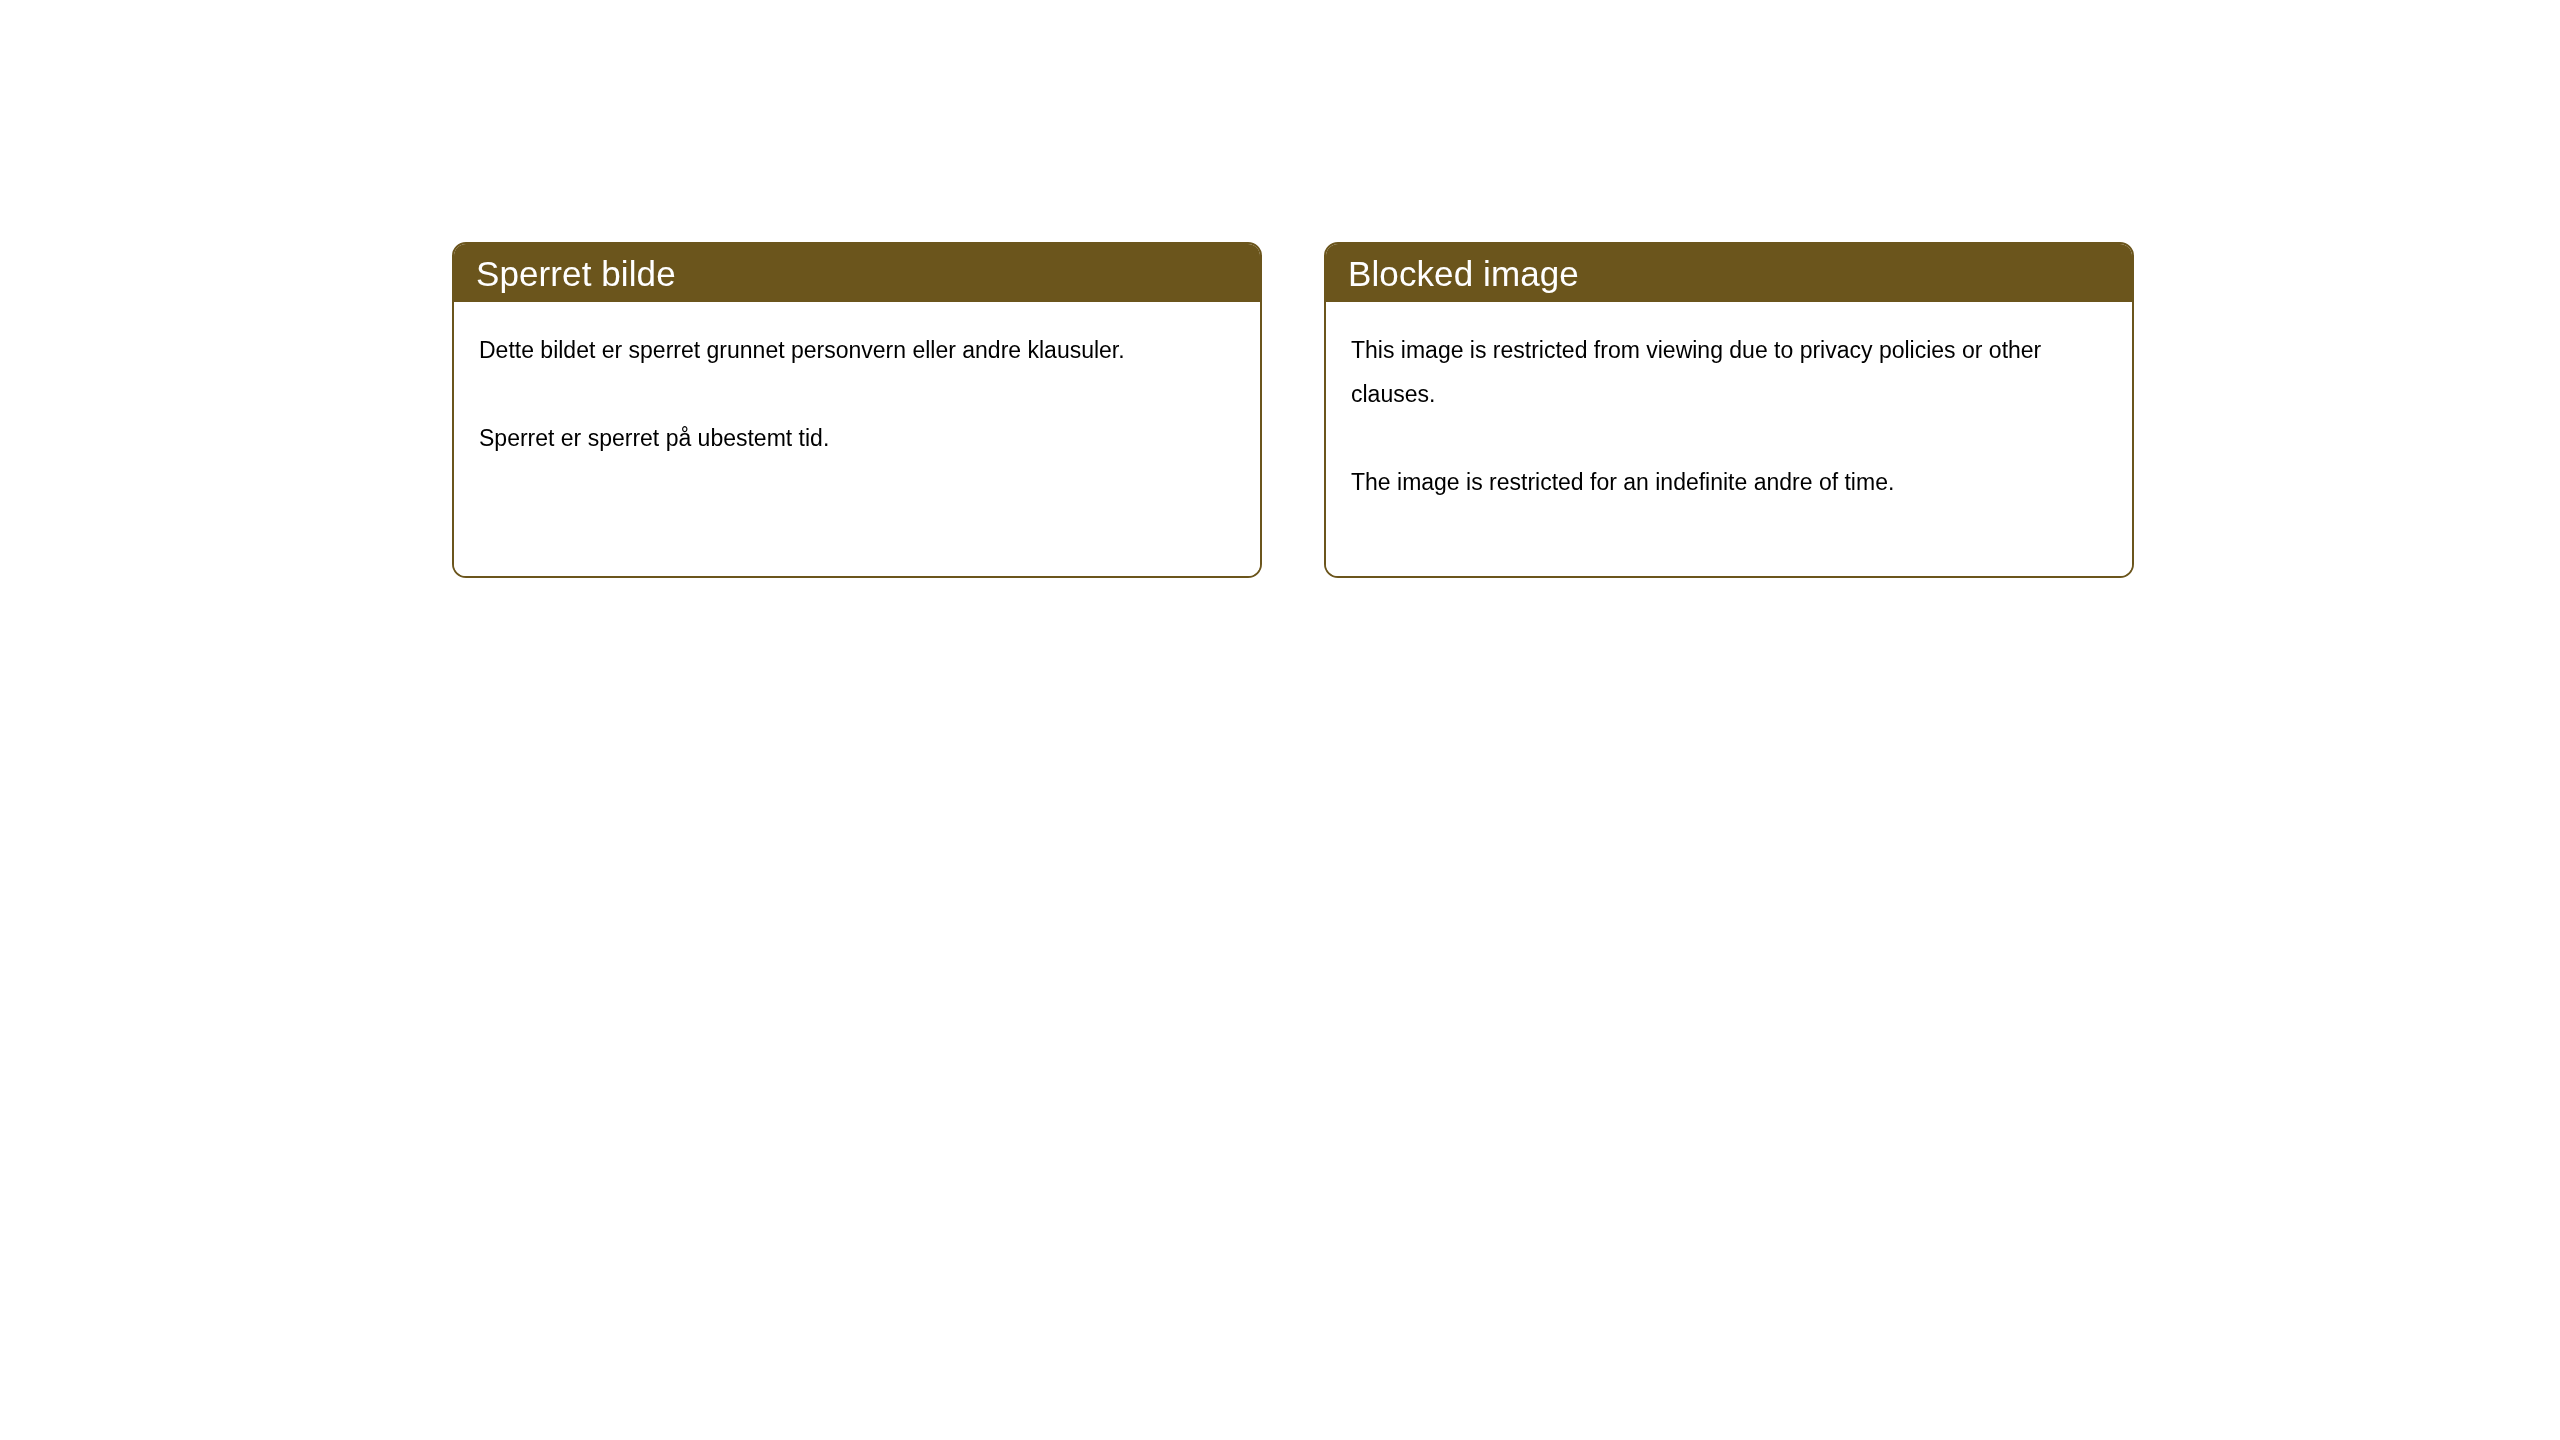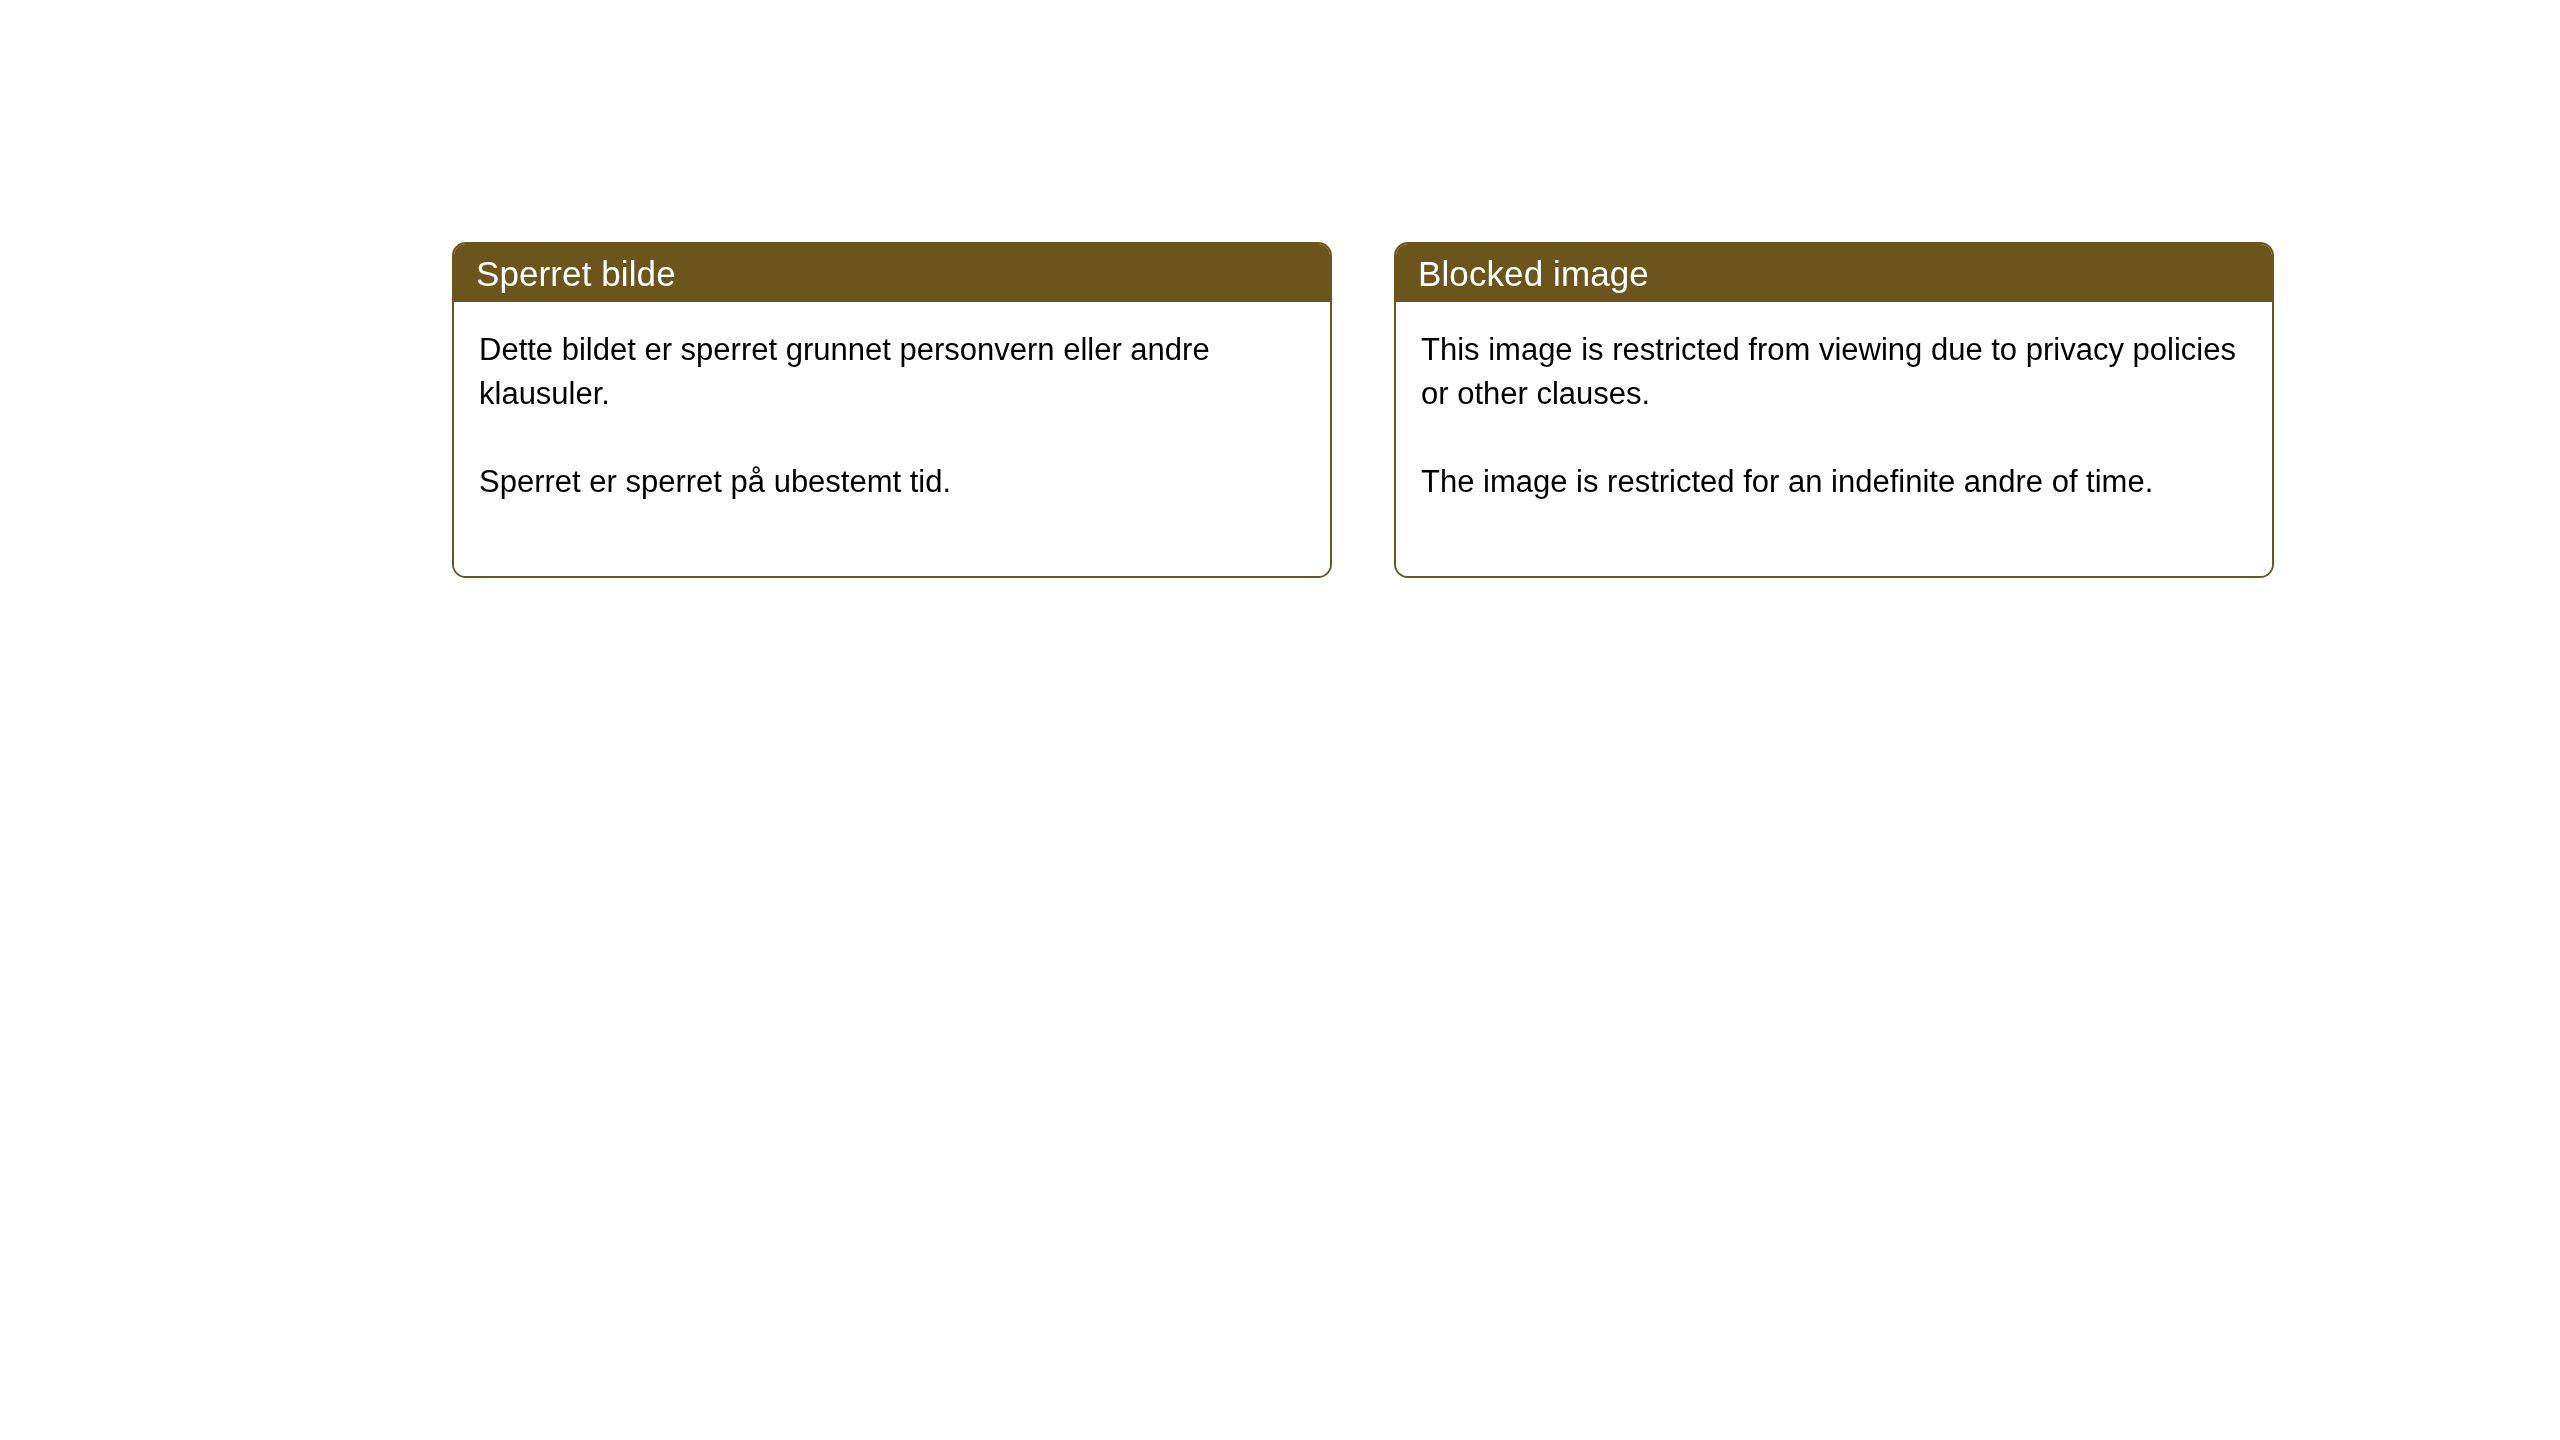--- a/index.html
+++ b/index.html
@@ -24,21 +24,21 @@
     position: absolute;
     left: 452px;
     top: 242px;
     display: flex;
     flex-direction: row;
     align-items: flex-start;
     gap: 62px;
   }
 
   .notice-card {
-    width: 880px;
+    width: 810px;
     height: 336px;
     box-sizing: border-box;
     background: #ffffff;
     border: 2px solid #6B551C;
     border-radius: 14px;
     display: flex;
     flex-direction: column;
     overflow: hidden;
   }
 
@@ -63,21 +63,21 @@
 
   .card-body {
     flex: 1 1 auto;
     background: #ffffff;
     padding: 26px 26px 0 25px;
     box-sizing: border-box;
   }
 
   .card-paragraph {
     color: #000000;
-    font-size: 31px;
+    font-size: 23px;
     line-height: 44px;
     font-weight: 400;
     margin: 0;
   }
 
   .card-paragraph + .card-paragraph {
     margin-top: 44px;
   }
 </style>
 </head>

